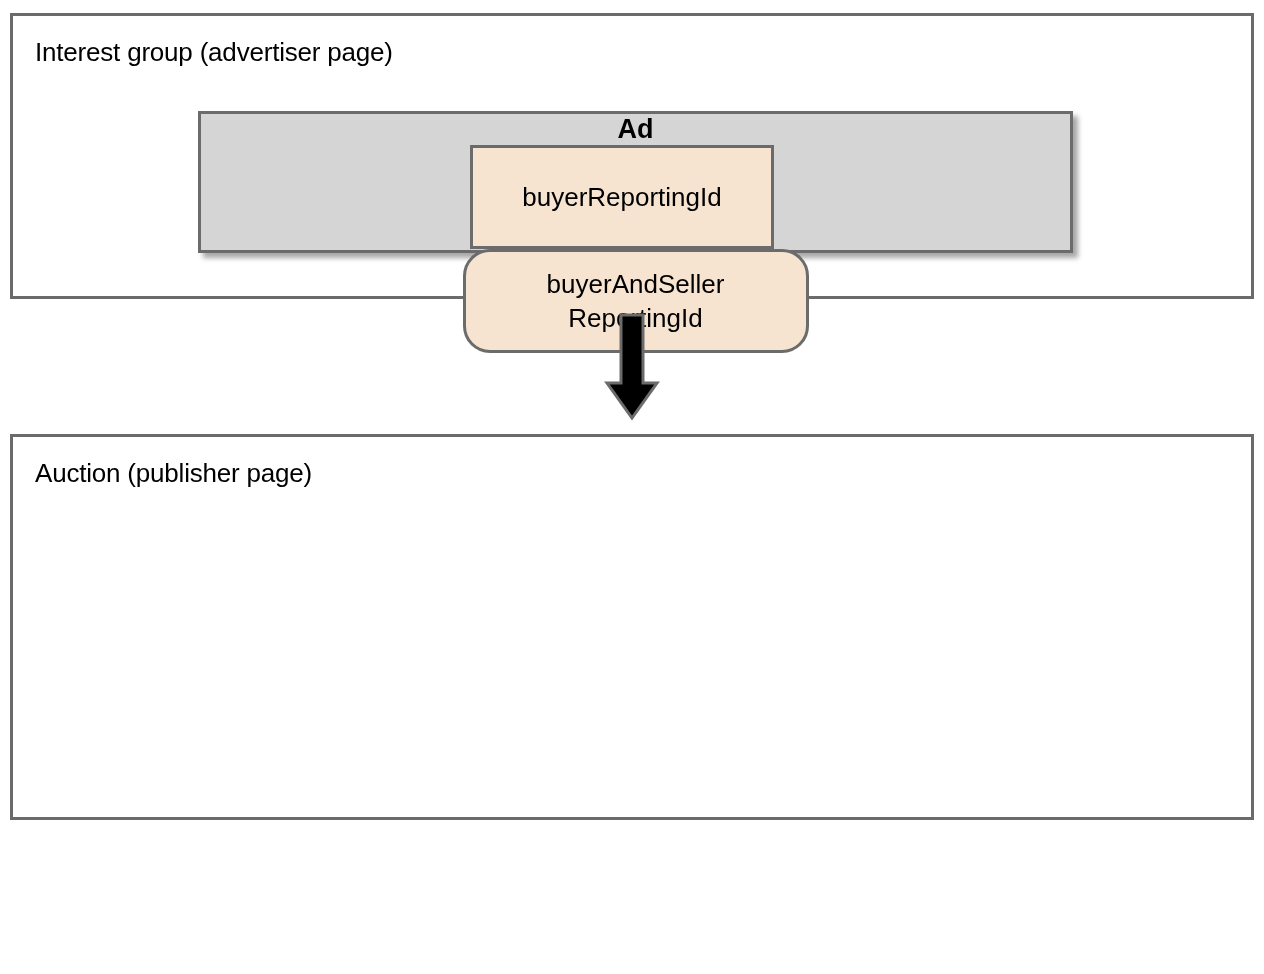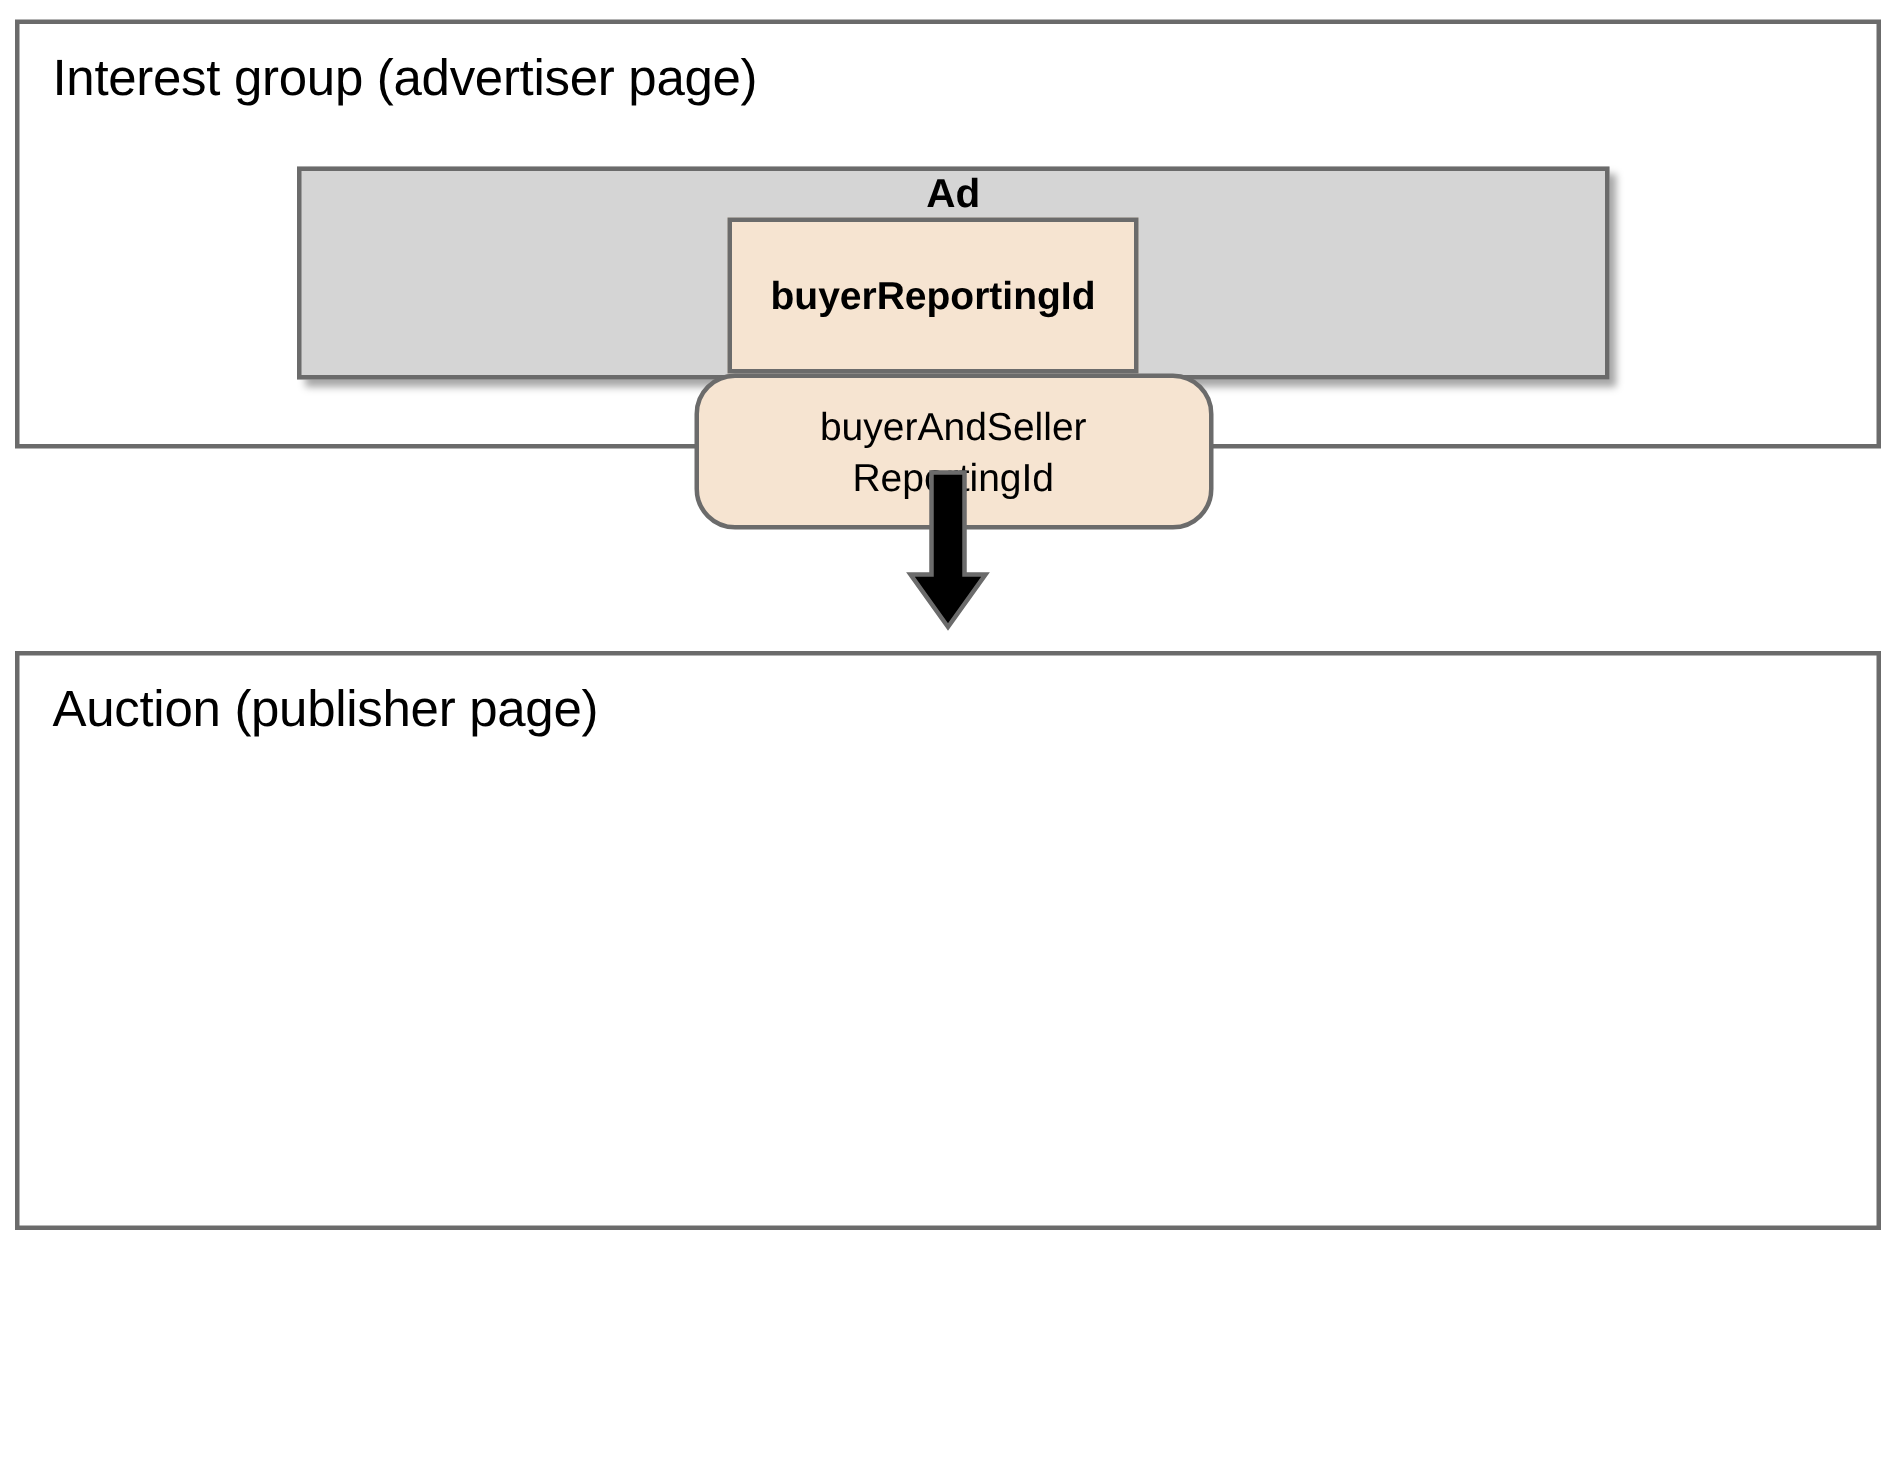--- a/index.html
+++ b/index.html
@@ -37,21 +37,21 @@
   #panel-auction {
     left: 10px;
     top: 434px;
     width: 1244px;
     height: 386px;
   }
   .panel-title {
     position: absolute;
     left: 22px;
     top: 14px;
-    font-size: 34px;
+    font-size: 26px;
     line-height: 44px;
     letter-spacing: -0.2px;
     color: #000000;
     white-space: nowrap;
   }
 
   
   #ad-container {
     position: absolute;
     left: 185px;
@@ -83,23 +83,22 @@
     display: flex;
     align-items: center;
     justify-content: center;
     text-align: center;
     font-size: 26px;
     line-height: 34px;
     color: #000000;
     flex: 0 0 auto;
   }
   #ad-field-buyer {
-    width: 274px;
+    width: 304px;
     margin-right: 27px;
-    font-weight: bold;
   }
   #ad-field-buyerandseller {
     width: 346px;
     border-radius: 27px;
   }
 
   
   #flow-arrow {
     position: absolute;
     left: 604px;

